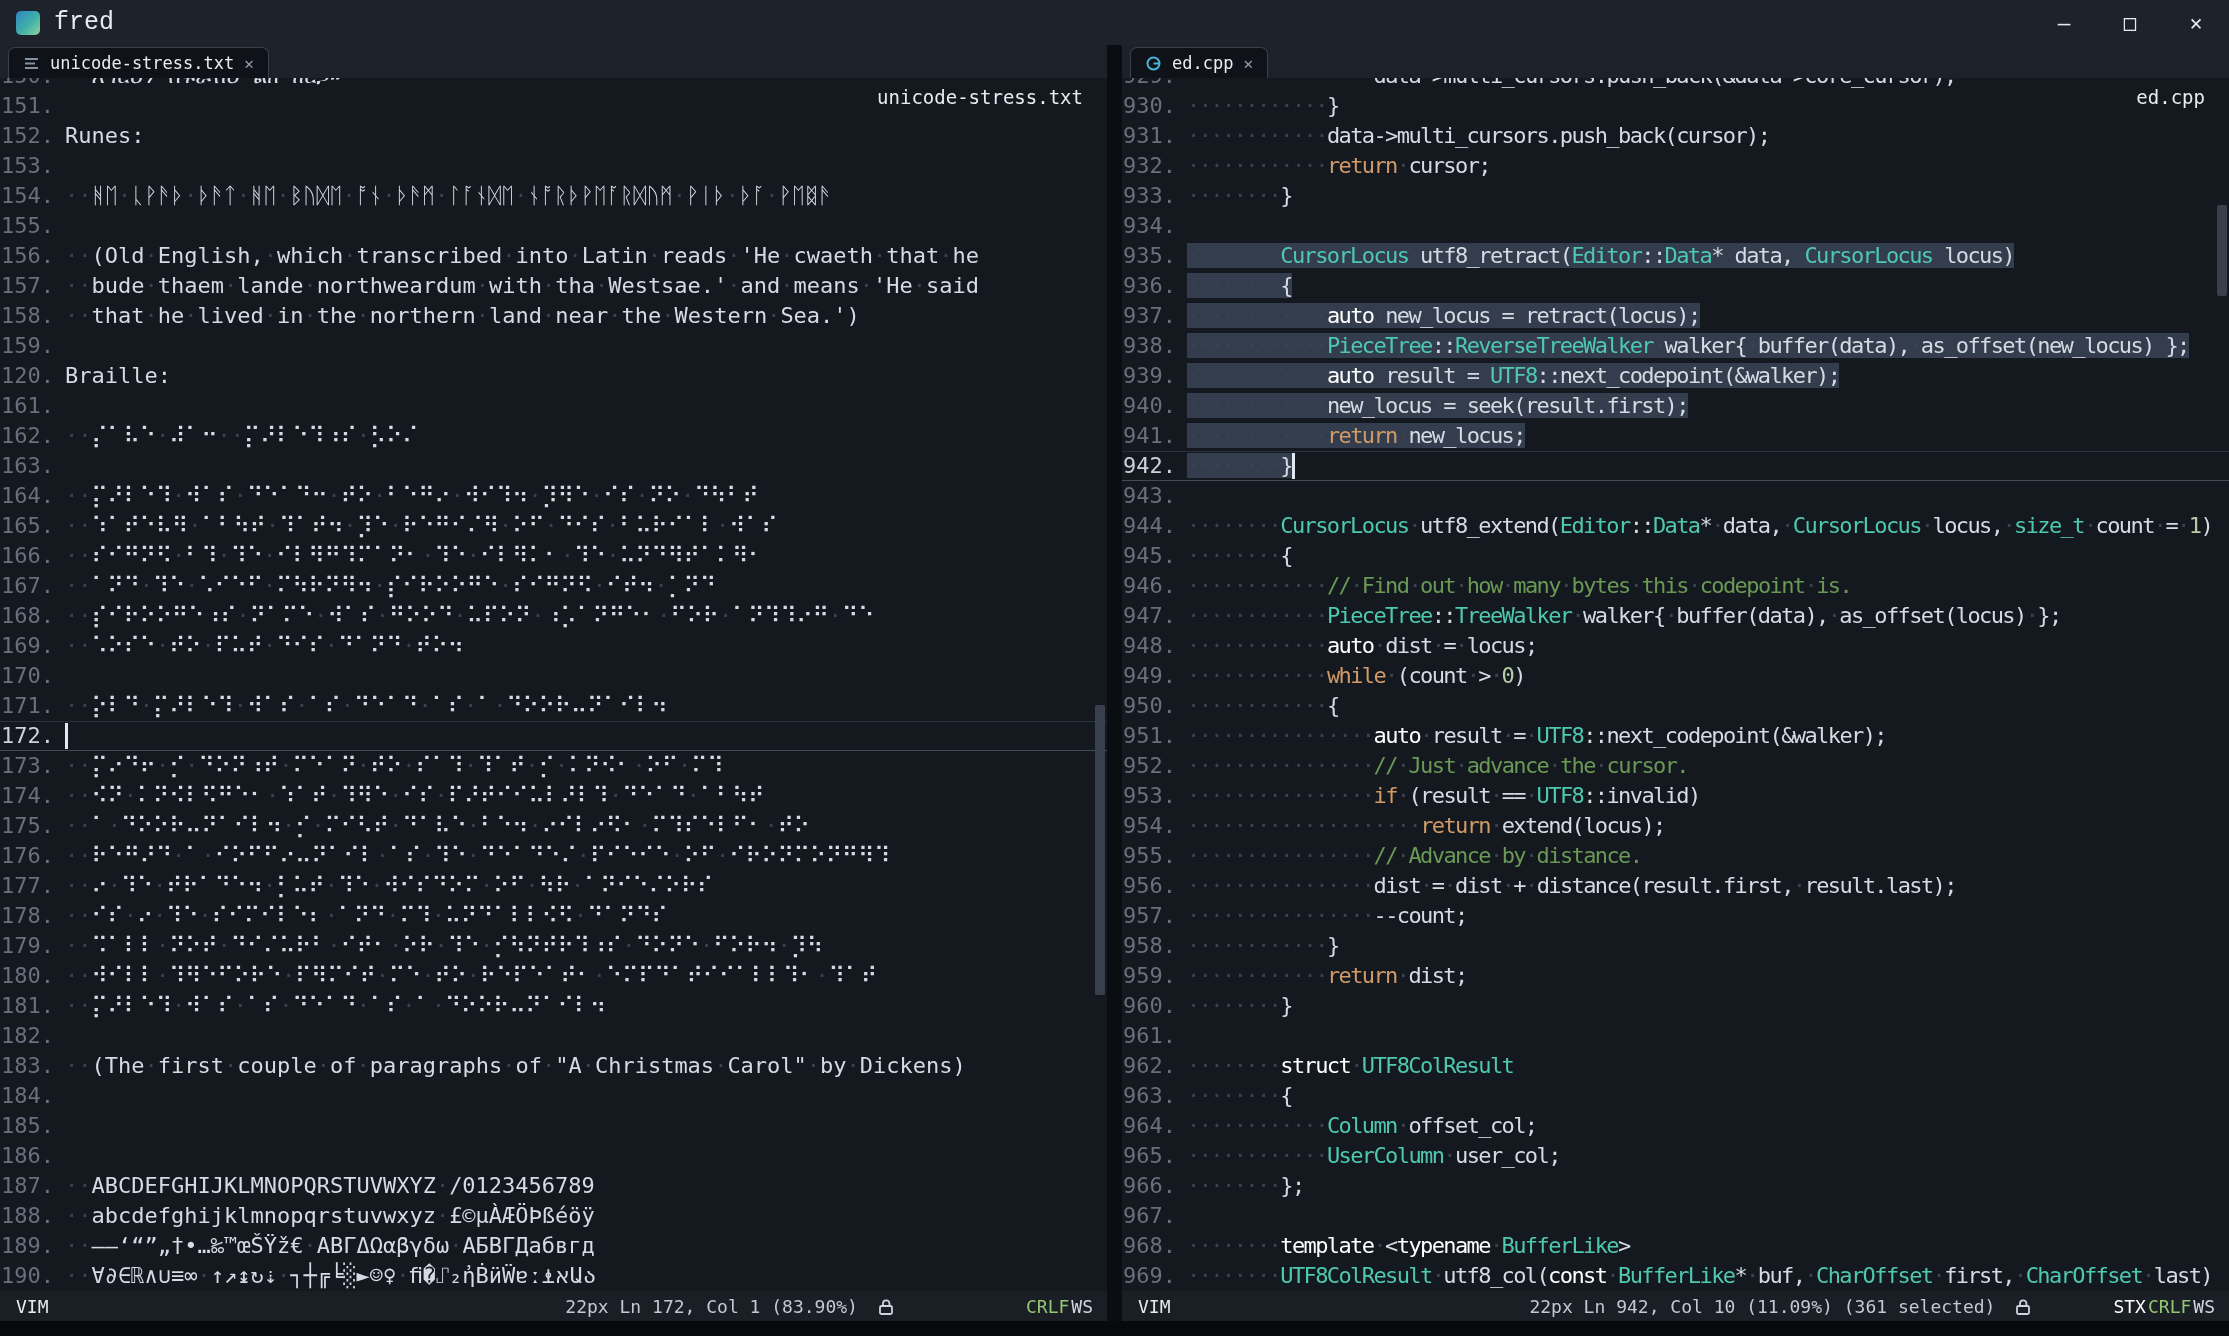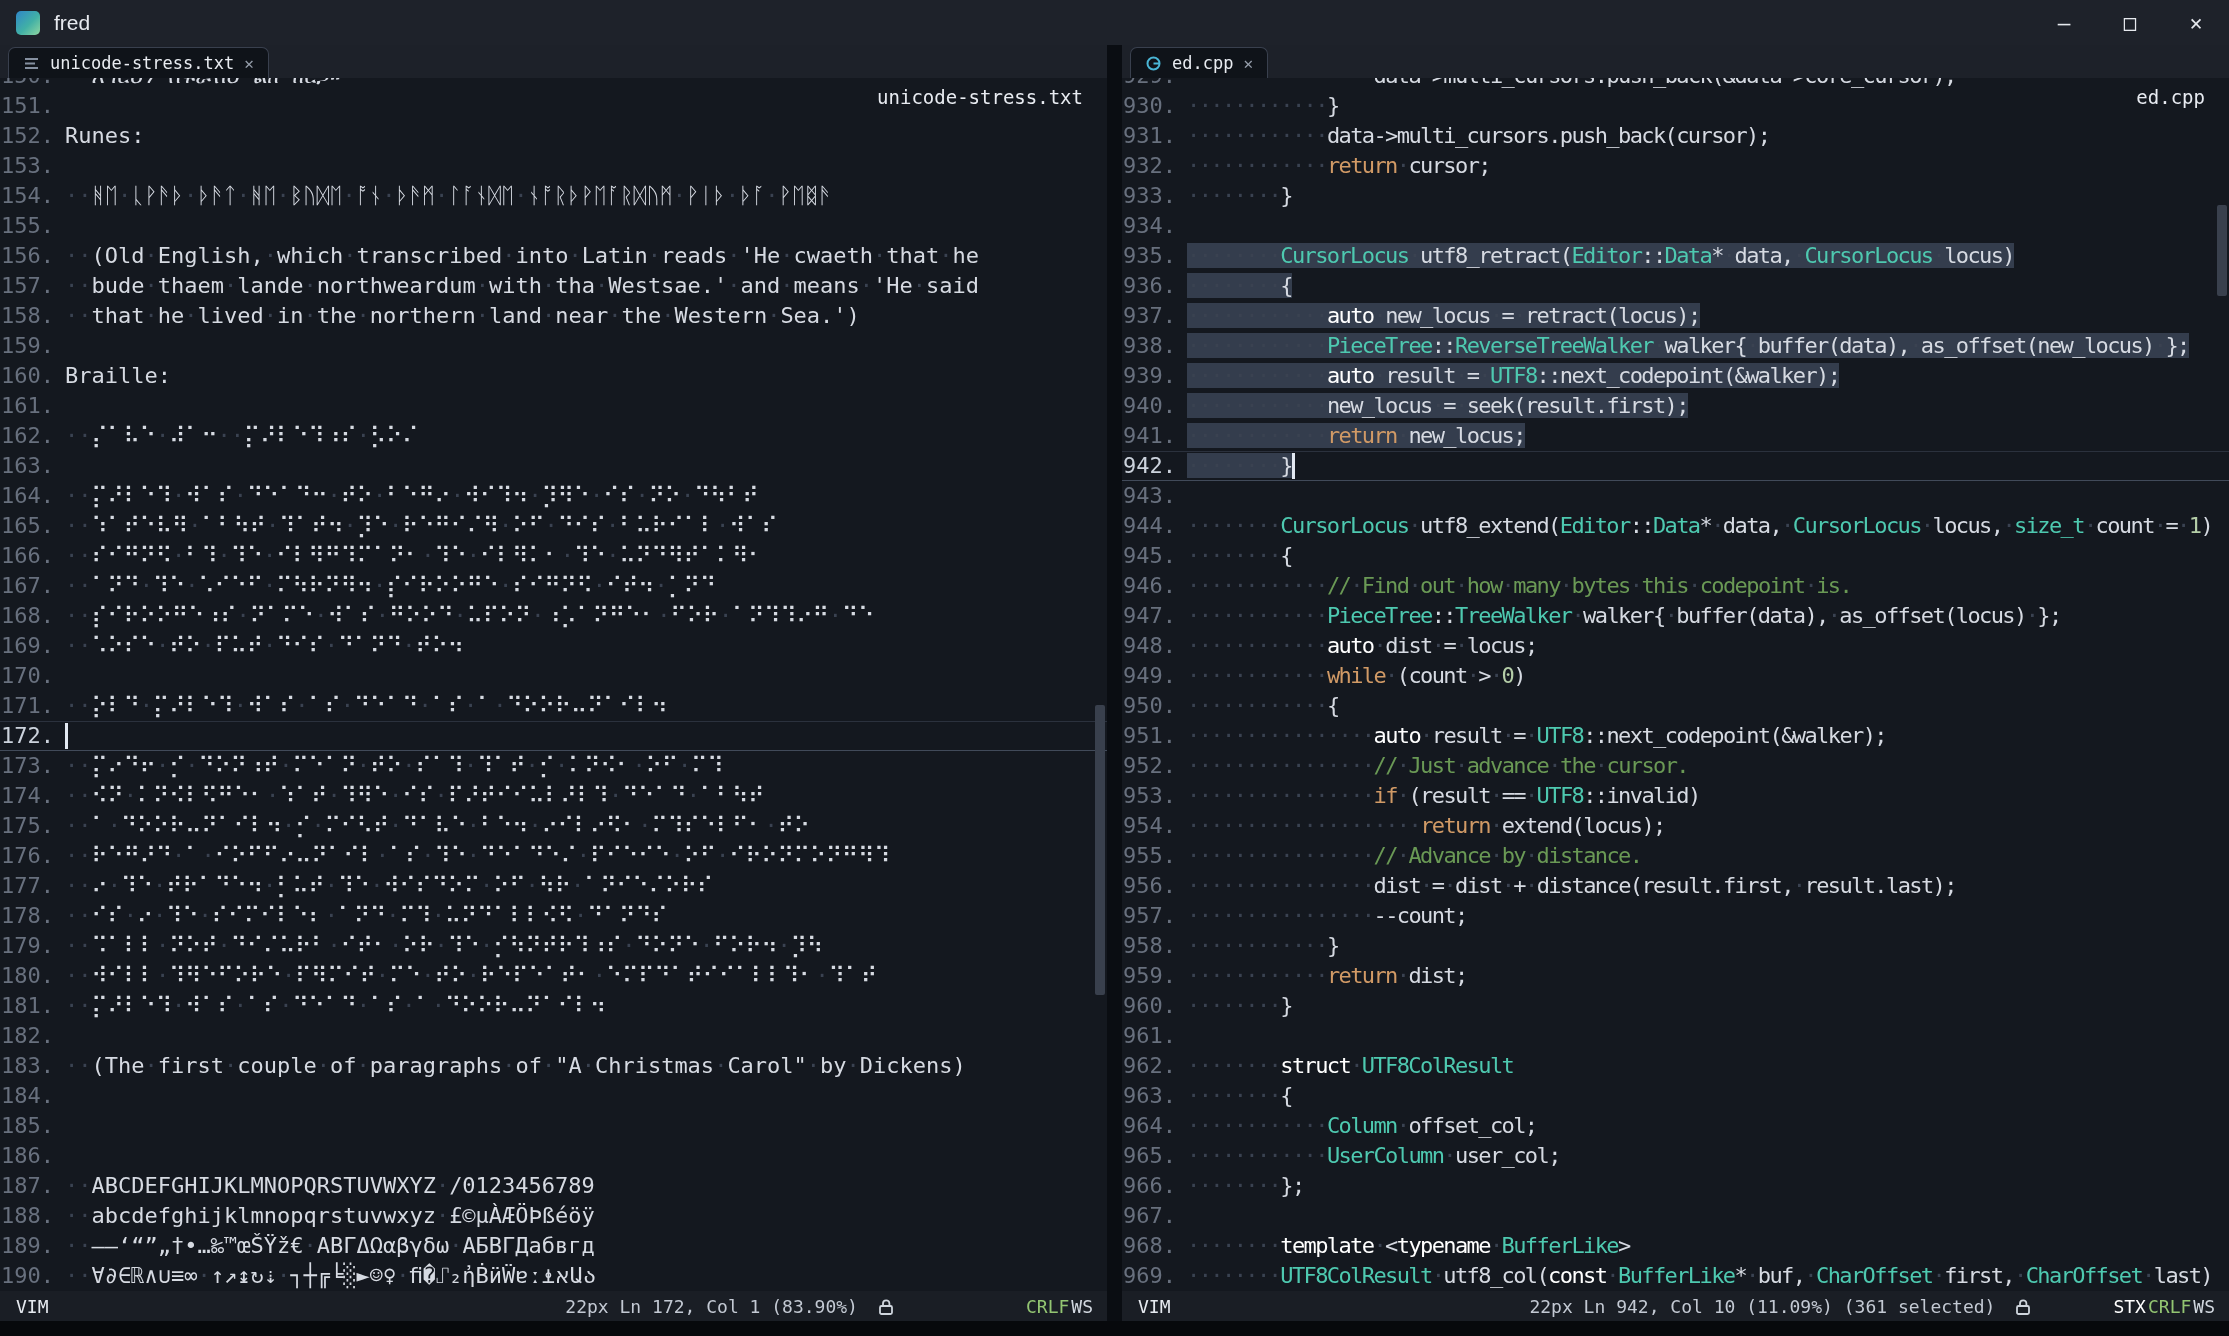--- a/index.html
+++ b/index.html
@@ -1,21 +1,21 @@
 <!DOCTYPE html>
 <html><head>
 <meta charset="utf-8">
 <style>
   *{margin:0;padding:0;box-sizing:border-box}
   html,body{width:2229px;height:1336px;overflow:hidden;background:#07090c}
   .window{width:2229px;height:1336px;display:flex;flex-direction:column;font-family:"DejaVu Sans Mono","DejaVu Sans",monospace;color:#d7dbe2}
   
   .titlebar{height:45px;background:#1e222a;display:flex;align-items:center;flex:none}
   .app-icon{width:24px;height:24px;border-radius:5px;margin:0 14px 0 16px;background:linear-gradient(135deg,#2f86c8 0%,#41b0a6 55%,#8fd6a0 100%);flex:none}
-  .win-title{font-family:Liberation Sans, sans-serif;font-size:21px;color:#e7eaef}
+  .win-title{font-family:Liberation Mono, monospace;font-size:25px;color:#e7eaef}
   .win-btns{margin-left:auto;display:flex;height:100%}
   .win-btn{width:66px;height:100%;display:flex;align-items:center;justify-content:center;font-size:21px;color:#e6e9ee}
   
   .main{flex:1;display:flex;min-height:0}
   .pane{display:flex;flex-direction:column;background:#14181f;min-width:0}
   .pane.left{width:1107px;flex:none}
   .divider{width:15px;background:#0a0d12;flex:none}
   .pane.right{flex:1}
   .tabbar{height:33px;background:#1d2129;display:flex;align-items:flex-end;padding-left:8px;flex:none}
   .tab{height:31px;display:flex;align-items:center;gap:10px;padding:0 14px;background:#0f1319;border:1px solid #39404e;border-bottom:none;border-radius:7px 7px 0 0;color:#e9ecf1;font-size:17px}
@@ -91,21 +91,21 @@
             <div class="row"><span class="ln">150.</span><span class="codeline"><span><span class="tk-d"><span class="ws">·</span><span class="ws">·</span>እግርህን<span class="ws">·</span>በፍራሽህ<span class="ws">·</span>ልክ<span class="ws">·</span>ዘርጋ።</span></span></span></div>
             <div class="row"><span class="ln">151.</span><span class="codeline"><span><span class="tk-d"></span></span></span></div>
             <div class="row"><span class="ln">152.</span><span class="codeline"><span><span class="tk-d">Runes:</span></span></span></div>
             <div class="row"><span class="ln">153.</span><span class="codeline"><span><span class="tk-d"></span></span></span></div>
             <div class="row"><span class="ln">154.</span><span class="codeline"><span><span class="tk-d"><span class="ws">·</span><span class="ws">·</span>ᚻᛖ<span class="ws">·</span>ᚳᚹᚫᚦ<span class="ws">·</span>ᚦᚫᛏ<span class="ws">·</span>ᚻᛖ<span class="ws">·</span>ᛒᚢᛞᛖ<span class="ws">·</span>ᚩᚾ<span class="ws">·</span>ᚦᚫᛗ<span class="ws">·</span>ᛚᚪᚾᛞᛖ<span class="ws">·</span>ᚾᚩᚱᚦᚹᛖᚪᚱᛞᚢᛗ<span class="ws">·</span>ᚹᛁᚦ<span class="ws">·</span>ᚦᚪ<span class="ws">·</span>ᚹᛖᛥᚫ</span></span></span></div>
             <div class="row"><span class="ln">155.</span><span class="codeline"><span><span class="tk-d"></span></span></span></div>
             <div class="row"><span class="ln">156.</span><span class="codeline"><span><span class="tk-d"><span class="ws">·</span><span class="ws">·</span>(Old<span class="ws">·</span>English,<span class="ws">·</span>which<span class="ws">·</span>transcribed<span class="ws">·</span>into<span class="ws">·</span>Latin<span class="ws">·</span>reads<span class="ws">·</span>'He<span class="ws">·</span>cwaeth<span class="ws">·</span>that<span class="ws">·</span>he</span></span></span></div>
             <div class="row"><span class="ln">157.</span><span class="codeline"><span><span class="tk-d"><span class="ws">·</span><span class="ws">·</span>bude<span class="ws">·</span>thaem<span class="ws">·</span>lande<span class="ws">·</span>northweardum<span class="ws">·</span>with<span class="ws">·</span>tha<span class="ws">·</span>Westsae.'<span class="ws">·</span>and<span class="ws">·</span>means<span class="ws">·</span>'He<span class="ws">·</span>said</span></span></span></div>
             <div class="row"><span class="ln">158.</span><span class="codeline"><span><span class="tk-d"><span class="ws">·</span><span class="ws">·</span>that<span class="ws">·</span>he<span class="ws">·</span>lived<span class="ws">·</span>in<span class="ws">·</span>the<span class="ws">·</span>northern<span class="ws">·</span>land<span class="ws">·</span>near<span class="ws">·</span>the<span class="ws">·</span>Western<span class="ws">·</span>Sea.')</span></span></span></div>
             <div class="row"><span class="ln">159.</span><span class="codeline"><span><span class="tk-d"></span></span></span></div>
-            <div class="row"><span class="ln">160.</span><span class="codeline"><span><span class="tk-d">Braille:</span></span></span></div>
+            <div class="row"><span class="ln">120.</span><span class="codeline"><span><span class="tk-d">Braille:</span></span></span></div>
             <div class="row"><span class="ln">161.</span><span class="codeline"><span><span class="tk-d"></span></span></span></div>
             <div class="row"><span class="ln">162.</span><span class="codeline"><span><span class="tk-d"><span class="ws">·</span><span class="ws">·</span>⡌⠁⠧⠑<span class="ws">·</span>⠼⠁⠒<span class="ws">·</span><span class="ws">·</span>⡍⠜⠇⠑⠹⠰⠎<span class="ws">·</span>⡣⠕⠌</span></span></span></div>
             <div class="row"><span class="ln">163.</span><span class="codeline"><span><span class="tk-d"></span></span></span></div>
             <div class="row"><span class="ln">164.</span><span class="codeline"><span><span class="tk-d"><span class="ws">·</span><span class="ws">·</span>⡍⠜⠇⠑⠹<span class="ws">·</span>⠺⠁⠎<span class="ws">·</span>⠙⠑⠁⠙⠒<span class="ws">·</span>⠞⠕<span class="ws">·</span>⠃⠑⠛⠔<span class="ws">·</span>⠺⠊⠹⠲<span class="ws">·</span>⡹⠻⠑<span class="ws">·</span>⠊⠎<span class="ws">·</span>⠝⠕<span class="ws">·</span>⠙⠳⠃⠞</span></span></span></div>
             <div class="row"><span class="ln">165.</span><span class="codeline"><span><span class="tk-d"><span class="ws">·</span><span class="ws">·</span>⠱⠁⠞⠑⠧⠻<span class="ws">·</span>⠁⠃⠳⠞<span class="ws">·</span>⠹⠁⠞⠲<span class="ws">·</span>⡹⠑<span class="ws">·</span>⠗⠑⠛⠊⠌⠻<span class="ws">·</span>⠕⠋<span class="ws">·</span>⠙⠊⠎<span class="ws">·</span>⠃⠥⠗⠊⠁⠇<span class="ws">·</span>⠺⠁⠎</span></span></span></div>
             <div class="row"><span class="ln">166.</span><span class="codeline"><span><span class="tk-d"><span class="ws">·</span><span class="ws">·</span>⠎⠊⠛⠝⠫<span class="ws">·</span>⠃⠹<span class="ws">·</span>⠹⠑<span class="ws">·</span>⠊⠇⠻⠛⠹⠍⠁⠝⠂<span class="ws">·</span>⠹⠑<span class="ws">·</span>⠊⠇⠻⠅⠂<span class="ws">·</span>⠹⠑<span class="ws">·</span>⠥⠝⠙⠻⠞⠁⠅⠻⠂</span></span></span></div>
             <div class="row"><span class="ln">167.</span><span class="codeline"><span><span class="tk-d"><span class="ws">·</span><span class="ws">·</span>⠁⠝⠙<span class="ws">·</span>⠹⠑<span class="ws">·</span>⠡⠊⠑⠋<span class="ws">·</span>⠍⠳⠗⠝⠻⠲<span class="ws">·</span>⡎⠊⠗⠕⠕⠛⠑<span class="ws">·</span>⠎⠊⠛⠝⠫<span class="ws">·</span>⠊⠞⠲<span class="ws">·</span>⡁⠝⠙</span></span></span></div>
             <div class="row"><span class="ln">168.</span><span class="codeline"><span><span class="tk-d"><span class="ws">·</span><span class="ws">·</span>⡎⠊⠗⠕⠕⠛⠑⠰⠎<span class="ws">·</span>⠝⠁⠍⠑<span class="ws">·</span>⠺⠁⠎<span class="ws">·</span>⠛⠕⠕⠙<span class="ws">·</span>⠥⠏⠕⠝<span class="ws">·</span>⠰⡡⠁⠝⠛⠑⠂<span class="ws">·</span>⠋⠕⠗<span class="ws">·</span>⠁⠝⠹⠹⠔⠛<span class="ws">·</span>⠙⠑</span></span></span></div>
             <div class="row"><span class="ln">169.</span><span class="codeline"><span><span class="tk-d"><span class="ws">·</span><span class="ws">·</span>⠡⠕⠎⠑<span class="ws">·</span>⠞⠕<span class="ws">·</span>⠏⠥⠞<span class="ws">·</span>⠙⠊⠎<span class="ws">·</span>⠙⠁⠝⠙<span class="ws">·</span>⠞⠕⠲</span></span></span></div>
             <div class="row"><span class="ln">170.</span><span class="codeline"><span><span class="tk-d"></span></span></span></div>

